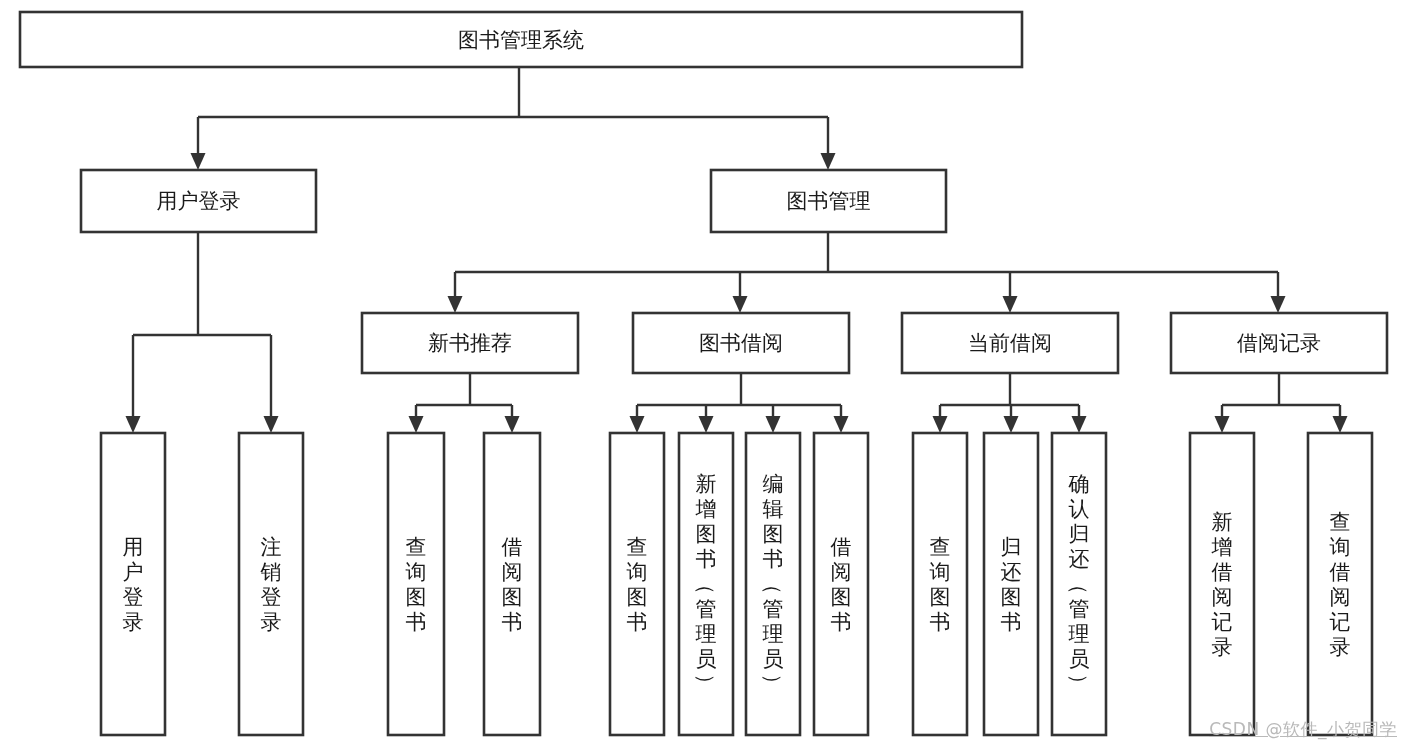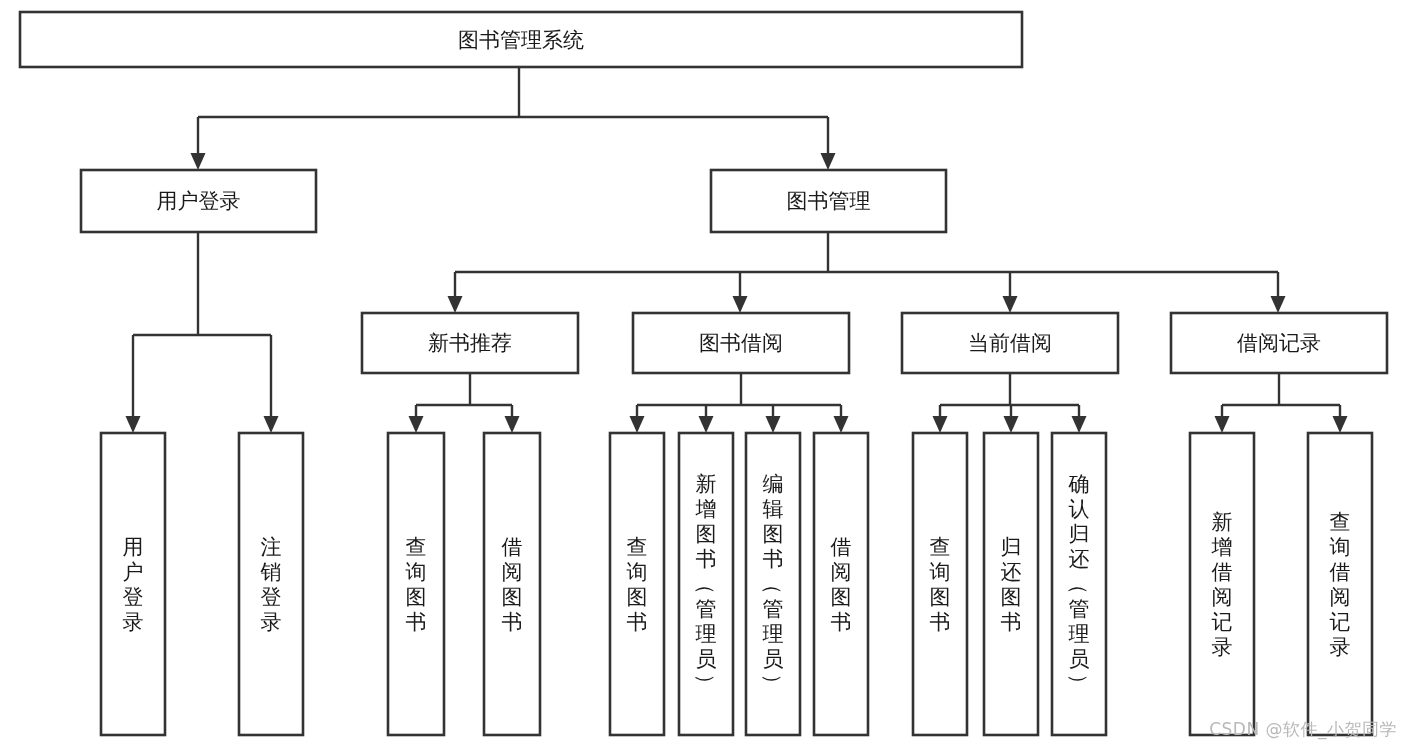--- a/index.html
+++ b/index.html
@@ -54,20 +54,21 @@
   }
   .watermark {
     position: absolute;
     right: 8px;
     bottom: 6px;
     font-family: "DejaVu Sans", "Liberation Sans", sans-serif;
     font-size: 17px;
     color: #b9b9b9;
     white-space: nowrap;
     letter-spacing: 0.5px;
+    text-decoration: underline;
   }
 </style>
 </head>
 <body>
 
 <div id="diagram-root">
   <svg class="canvas" viewBox="0 0 1405 747">
     <g id="connector-layer">
         <g>
           <line x1="519" y1="67" x2="519" y2="117" class="connector"></line>

